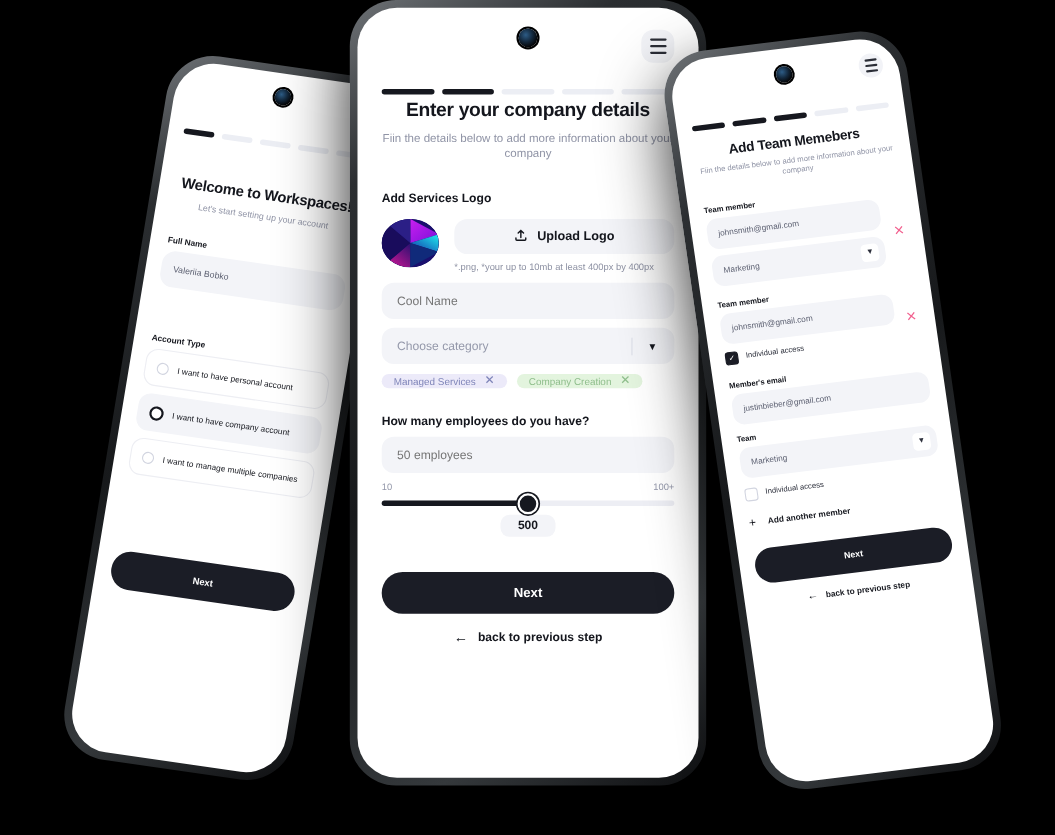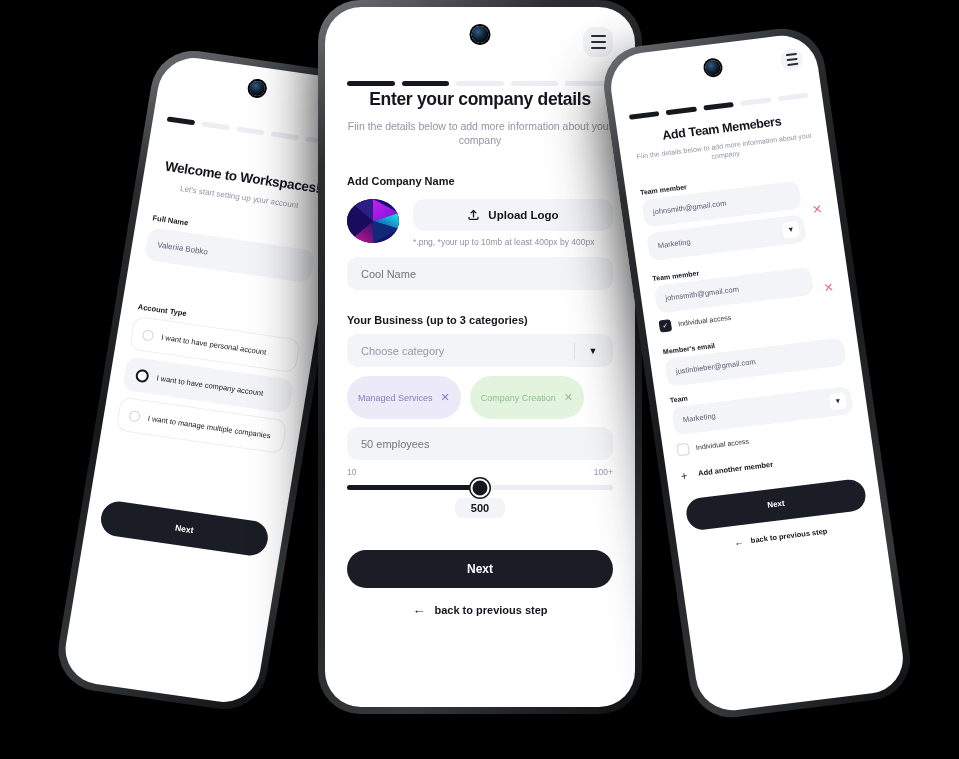--- a/index.html
+++ b/index.html
@@ -61,21 +61,21 @@
   #p-mid .body{position:absolute;left:22px;right:22px;top:82px;}
   #p-mid .h1{font-size:17.5px;}
   #p-mid .sub{font-size:10.5px;margin-top:9px;}
   #p-mid .lbl{font-size:11px;}
   #p-mid .field{height:33px;padding:0 14px;font-size:11px;border-radius:11px;}
   #p-mid .upload{background:#f3f4f8;border-radius:12px;height:32px;display:flex;align-items:center;
                  justify-content:center;gap:8px;font-weight:700;color:#14161d;font-size:11.5px;padding:0 18px;}
   #p-mid .hint{color:#8d91a3;font-size:8.5px;line-height:1.4;margin-top:6px;}
   .logo{width:52px;height:44px;border-radius:50%;flex:none;overflow:hidden;position:relative;
         background:#1b1464;}
-  .chip{display:inline-flex;align-items:center;gap:8px;border-radius:999px;padding:16px 11px;font-size:9px;}
+  .chip{display:inline-flex;align-items:center;gap:8px;border-radius:999px;padding:1px 11px;font-size:9px;}
   .chip.v{background:#eceaf9;color:#7e84b8;}
   .chip.g{background:#e3f4de;color:#8fbe8c;}
   .chipx{font-size:11px;line-height:1;}
   #p-mid .btn-dark{height:38px;font-size:12px;}
   #p-mid .backlink{font-size:11px;margin-top:14px;}
   .track{position:relative;height:5px;border-radius:4px;background:#edeef4;margin-top:8px;}
   .track .fill{position:absolute;left:0;top:0;height:100%;border-radius:4px;background:#16181f;}
   .track .thumb{position:absolute;top:50%;width:15px;height:15px;border-radius:50%;background:#16181f;
                 border:2.5px solid #fff;box-shadow:0 0 0 1.5px #16181f;transform:translate(-50%,-50%);}
   .tickrow{display:flex;justify-content:space-between;color:#9498aa;font-size:8.5px;}
@@ -173,21 +173,21 @@
         <span class="on"></span>
         <span></span>
         <span></span>
         <span></span>
       </div>
 
       <div class="body">
         <div class="h1">Enter your company details</div>
         <div class="sub">Fiin the details below to add more information about your company</div>
 
-        <div class="lbl" style="margin-top:28px;">Add Company Name</div>
+        <div class="lbl" style="margin-top:28px;">Add Services Logo</div>
 
         <div style="display:flex;align-items:flex-start;gap:14px;margin-top:12px;">
           <div class="logo">
             <svg width="52" height="44" viewBox="0 0 52 44">
               <defs>
                 <clipPath id="lc">
                     <ellipse cx="26" cy="22" rx="26" ry="22"></ellipse>
                   </clipPath>
                 <linearGradient id="g1" x1="0" y1="1" x2="1" y2="0">
                   <stop offset="0" stop-color="#e8189b"></stop>
@@ -221,40 +221,40 @@
                 </svg>
               </span>
               <span>Upload Logo</span>
             </div>
             <div class="hint">*.png, *your up to 10mb at least 400px by 400px</div>
           </div>
         </div>
 
         <input class="field" style="margin-top: 8px; width: 100%; box-sizing: border-box; border: 0px; outline: none; font-family: inherit;" placeholder="Cool Name">
 
-        <div class="lbl" style="margin-top:24px;">Your Business (up to 3 categories)</div>
         <div class="field" style="margin-top:8px;justify-content:space-between;padding-right:0;">
           <span>Choose category</span>
           <span style="display:flex;align-items:center;">
             <span class="vdiv"></span>
             <span class="caret" style="margin-right:12px;font-size:9px;color:#14161d;">▼</span>
           </span>
         </div>
 
         <div style="display:flex;gap:9px;margin-top:9px;">
           <span class="chip v">
             <span>Managed Services</span>
             <span class="chipx">✕</span>
           </span>
           <span class="chip g">
             <span>Company Creation</span>
             <span class="chipx">✕</span>
           </span>
         </div>
 
+        <div class="lbl" style="margin-top:24px;">How many employees do you have?</div>
         <input class="field" style="margin-top: 8px; width: 100%; box-sizing: border-box; border: 0px; outline: none; font-family: inherit;" placeholder="50 employees">
 
         <div class="tickrow" style="margin-top:7px;">
           <span>10</span>
           <span>100+</span>
         </div>
         <div class="track">
           <div class="fill" style="width:50%;"></div>
           <div class="thumb" style="left:50%;"></div>
         </div>

